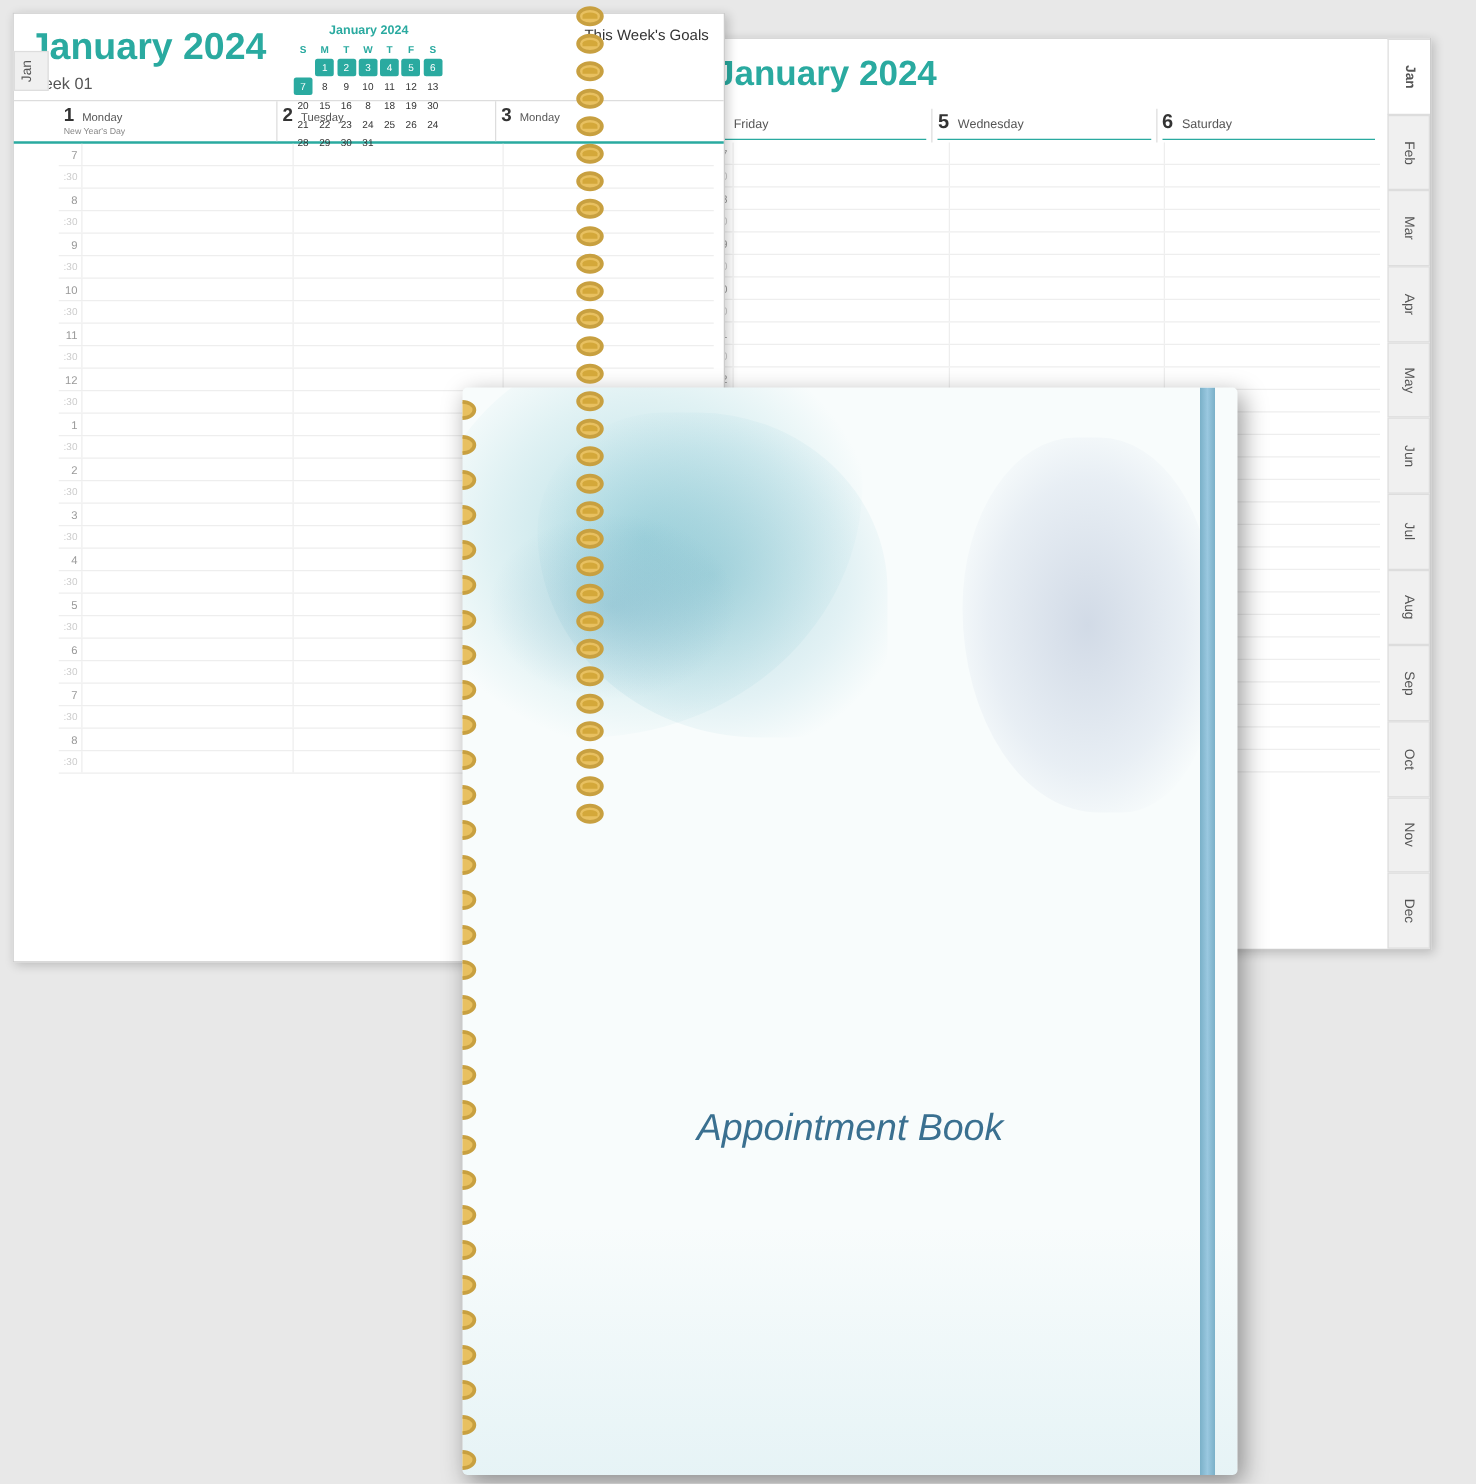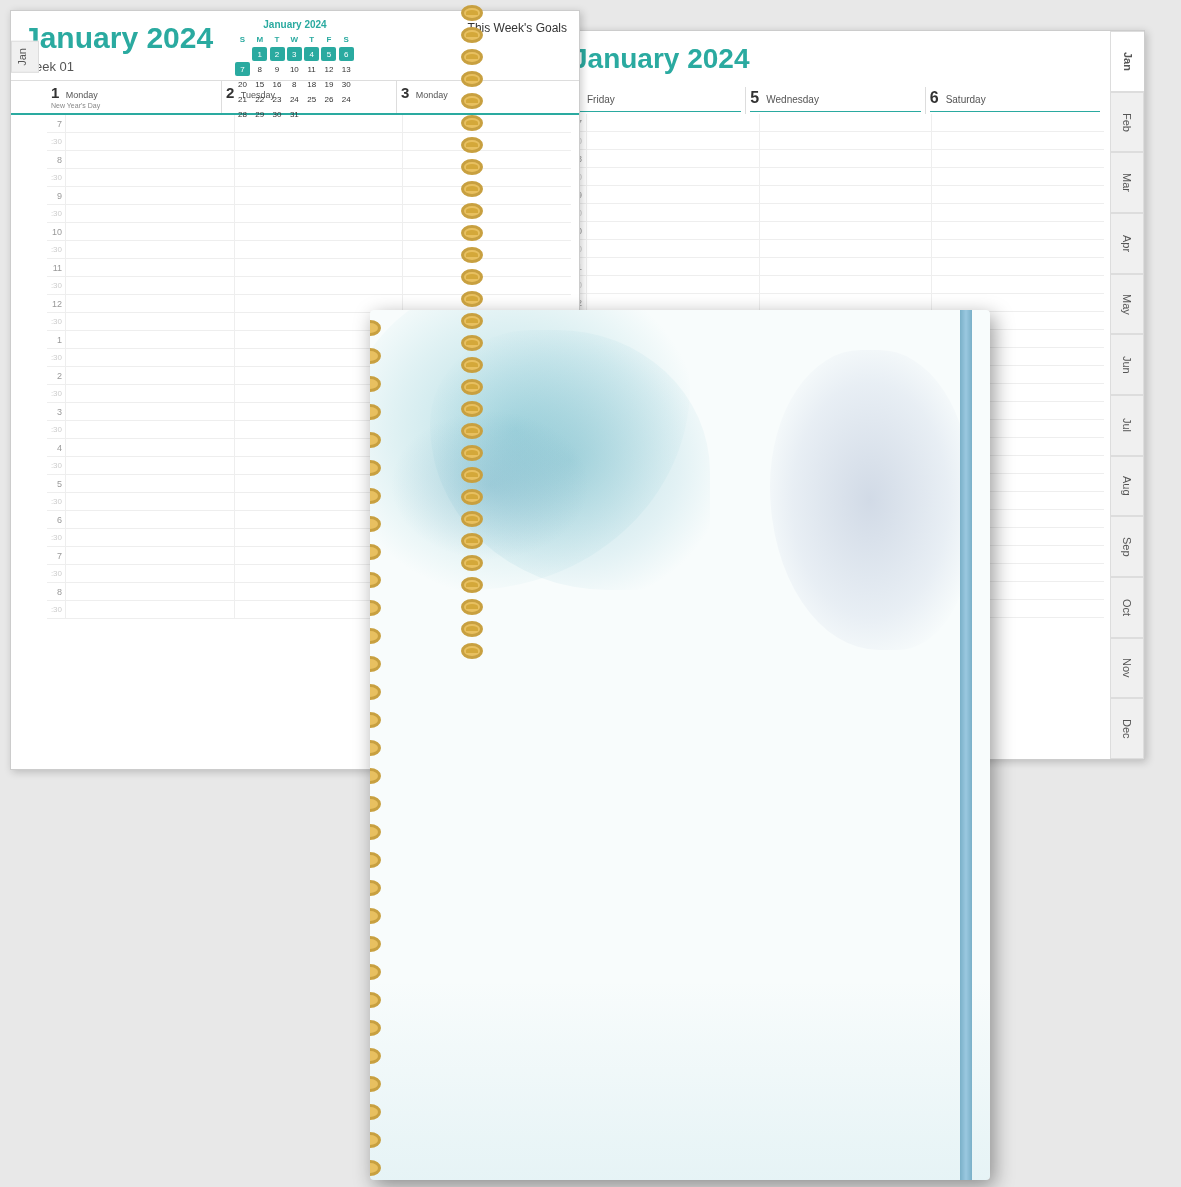--- a/index.html
+++ b/index.html
@@ -902,20 +902,21 @@
 
 <div class="book-cover">
   <div class="cover-art">
     <div class="blob1"></div>
     <div class="blob2"></div>
     <div class="blob3"></div>
     <div class="blob4"></div>
     <div class="blob5"></div>
   </div>
   <div class="cover-text">
+    <div class="cover-subtitle">Appointment Book</div>
   </div>
   <div class="elastic-band"></div>
 
   <div class="cover-spiral" id="cover-spiral">
       <div style="width: 22px; height: 16px; border: 3px solid rgb(200, 160, 64); border-radius: 50%; background: rgb(232, 192, 96); margin-bottom: 4px;"></div>
       <div style="width: 22px; height: 16px; border: 3px solid rgb(200, 160, 64); border-radius: 50%; background: rgb(232, 192, 96); margin-bottom: 4px;"></div>
       <div style="width: 22px; height: 16px; border: 3px solid rgb(200, 160, 64); border-radius: 50%; background: rgb(232, 192, 96); margin-bottom: 4px;"></div>
       <div style="width: 22px; height: 16px; border: 3px solid rgb(200, 160, 64); border-radius: 50%; background: rgb(232, 192, 96); margin-bottom: 4px;"></div>
       <div style="width: 22px; height: 16px; border: 3px solid rgb(200, 160, 64); border-radius: 50%; background: rgb(232, 192, 96); margin-bottom: 4px;"></div>
       <div style="width: 22px; height: 16px; border: 3px solid rgb(200, 160, 64); border-radius: 50%; background: rgb(232, 192, 96); margin-bottom: 4px;"></div>

